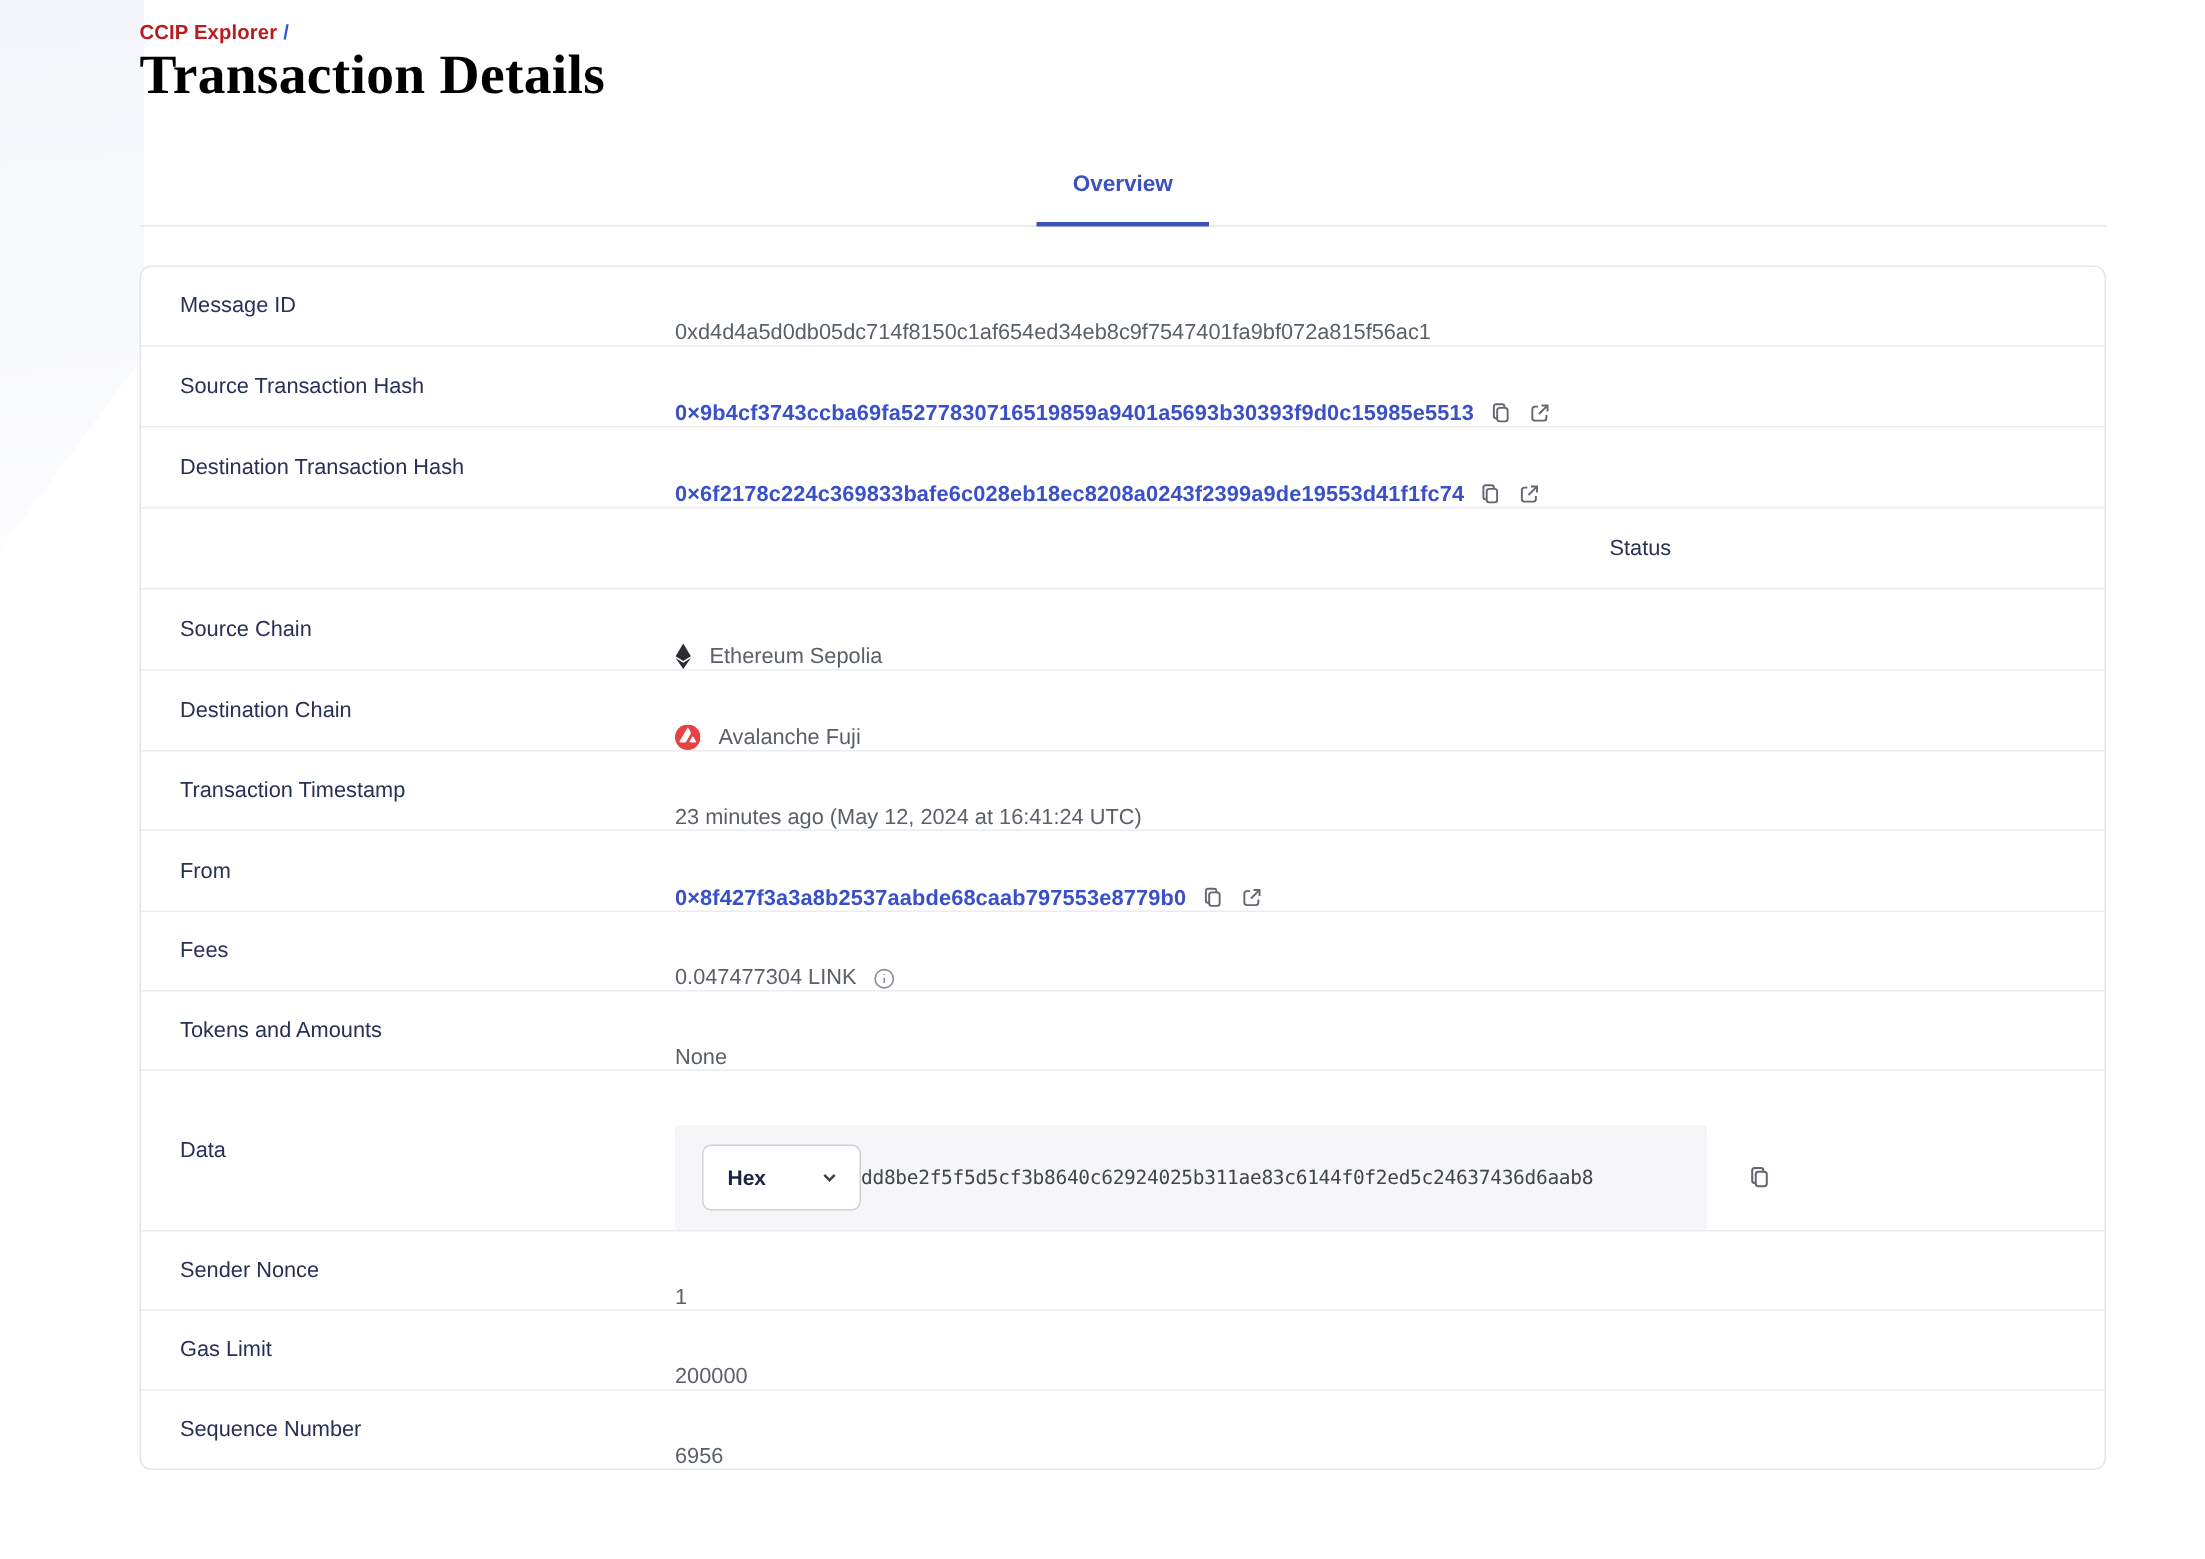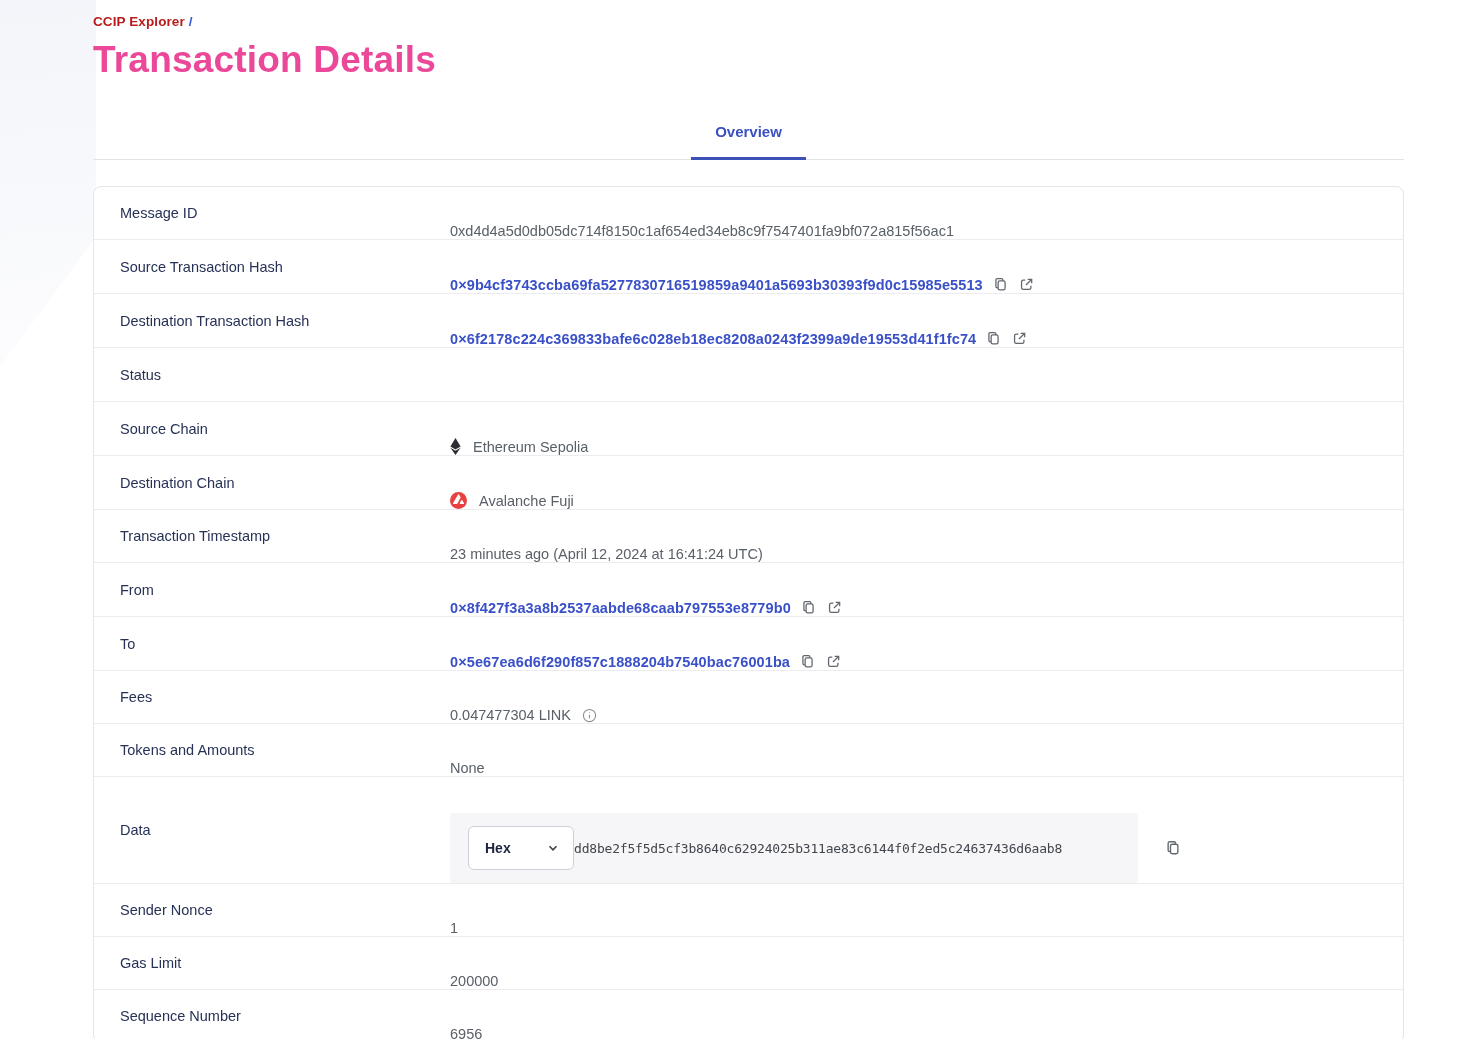--- a/index.html
+++ b/index.html
@@ -12,37 +12,37 @@
     clip-path: polygon(0 0, 100% 0, 100% 62%, 0 96%);
     pointer-events: none;
   }
 
   .content { position: absolute; left: 93px; top: 0; width: 1311px; }
 
   .breadcrumb { margin-top: 14px; font-size: 13.5px; font-weight: 700; color: #3558d6; letter-spacing: .1px; }
   .breadcrumb a { color: #b91c1c; text-decoration: none; cursor: pointer; }
   .breadcrumb .sep { color: #3558d6; margin-left: 4px; font-weight: 700; }
 
-  .page-title { margin-top: 10px; font-size: 37px; font-weight: 700; color: #ec4899; letter-spacing: .2px; }
+  .page-title { font-size: 37px; font-weight: 700; color: #000000; letter-spacing: .2px; font-family: Liberation Serif, serif; }
 
   .tabs { margin-top: 42px; position: relative; text-align: center; }
   .tabs .tabline { position: absolute; left: 0; right: 0; bottom: 0; height: 1px; background: #e3e4e8; }
   .tab {
     display: inline-block; padding: 0 24px 20px 24px; font-size: 15px; font-weight: 700;
     color: #3a50c0; position: relative; cursor: pointer;
   }
   .tab.active::after {
     content: ""; position: absolute; left: 0; right: 0; bottom: 0; height: 3px; background: #3c50b5; z-index: 2;
   }
 
   .card {
     margin-top: 26px; border: 1px solid #e4e5e8; border-radius: 8px; background: #fff;
     overflow: hidden;
   }
-  .row { display: flex; align-items: center; min-height: 50px; border-bottom: 1px solid #ececef; }
+  .row { display: flex; align-items: center; min-height: 50px; border-bottom: 1px solid #ececef; justify-content: flex-end; }
   .row:last-child { border-bottom: none; }
   .row .cell-label { flex: 0 0 356px; padding-left: 26px; font-size: 14.5px; font-weight: 400; color: #273156; }
   .row .cell-value { flex: 1; display: flex; align-items: center; gap: 9px; font-size: 14.5px; color: #5a6068; padding-right: 24px; margin-top: 36px; }
 
   .hash-link { color: #3a50c8; text-decoration: none; font-weight: 600; letter-spacing: .1px; cursor: pointer; }
 
   .icon-btn {
     background: none; border: none; padding: 0; display: inline-flex; align-items: center;
     color: #62666e; cursor: pointer;
   }
@@ -171,21 +171,21 @@
               </svg>
           </span>
           <span>Avalanche Fuji</span>
         </span>
       </div>
     </div>
 
     <div class="row">
       <div class="cell-label">Transaction Timestamp</div>
       <div class="cell-value">
-        <span>23 minutes ago (April 12, 2024 at 16:41:24 UTC)</span>
+        <span>23 minutes ago (May 12, 2024 at 16:41:24 UTC)</span>
       </div>
     </div>
 
     <div class="row">
       <div class="cell-label">From</div>
       <div class="cell-value">
         <a class="hash-link">0×8f427f3a3a8b2537aabde68caab797553e8779b0</a>
         <button class="icon-btn">
           <svg width="17" height="17" viewBox="0 0 20 20" fill="none" stroke="currentColor" stroke-width="1.5">
               <rect x="7.2" y="5.8" width="8.2" height="10.6" rx="2"></rect>
@@ -195,39 +195,20 @@
         <button class="icon-btn">
           <svg width="17" height="17" viewBox="0 0 20 20" fill="none" stroke="currentColor" stroke-width="1.5">
               <path d="M8.6 4.8H6.2a2 2 0 0 0-2 2v7a2 2 0 0 0 2 2h7a2 2 0 0 0 2-2v-2.4"></path>
               <path d="M9.4 10.6l6.2-6.2"></path>
               <path d="M11.4 3.9h4.7v4.7"></path>
             </svg>
         </button>
       </div>
     </div>
 
-    <div class="row">
-      <div class="cell-label">To</div>
-      <div class="cell-value">
-        <a class="hash-link">0×5e67ea6d6f290f857c1888204b7540bac76001ba</a>
-        <button class="icon-btn">
-          <svg width="17" height="17" viewBox="0 0 20 20" fill="none" stroke="currentColor" stroke-width="1.5">
-              <rect x="7.2" y="5.8" width="8.2" height="10.6" rx="2"></rect>
-              <path d="M12.8 5.8V4.6A1.6 1.6 0 0 0 11.2 3H6.2a1.6 1.6 0 0 0-1.6 1.6v7.8A1.6 1.6 0 0 0 6.2 14h1"></path>
-            </svg>
-        </button>
-        <button class="icon-btn">
-          <svg width="17" height="17" viewBox="0 0 20 20" fill="none" stroke="currentColor" stroke-width="1.5">
-              <path d="M8.6 4.8H6.2a2 2 0 0 0-2 2v7a2 2 0 0 0 2 2h7a2 2 0 0 0 2-2v-2.4"></path>
-              <path d="M9.4 10.6l6.2-6.2"></path>
-              <path d="M11.4 3.9h4.7v4.7"></path>
-            </svg>
-        </button>
-      </div>
-    </div>
 
     <div class="row">
       <div class="cell-label">Fees</div>
       <div class="cell-value">
         <span>0.047477304 LINK</span>
         <button class="info-icon">
           <svg width="15" height="15" viewBox="0 0 18 18" fill="none" stroke="currentColor" stroke-width="1.3">
               <circle cx="9" cy="9" r="7.3"></circle>
               <path d="M9 8.2v4.2"></path>
               <circle cx="9" cy="5.6" r="0.6" fill="currentColor" stroke="none"></circle>

